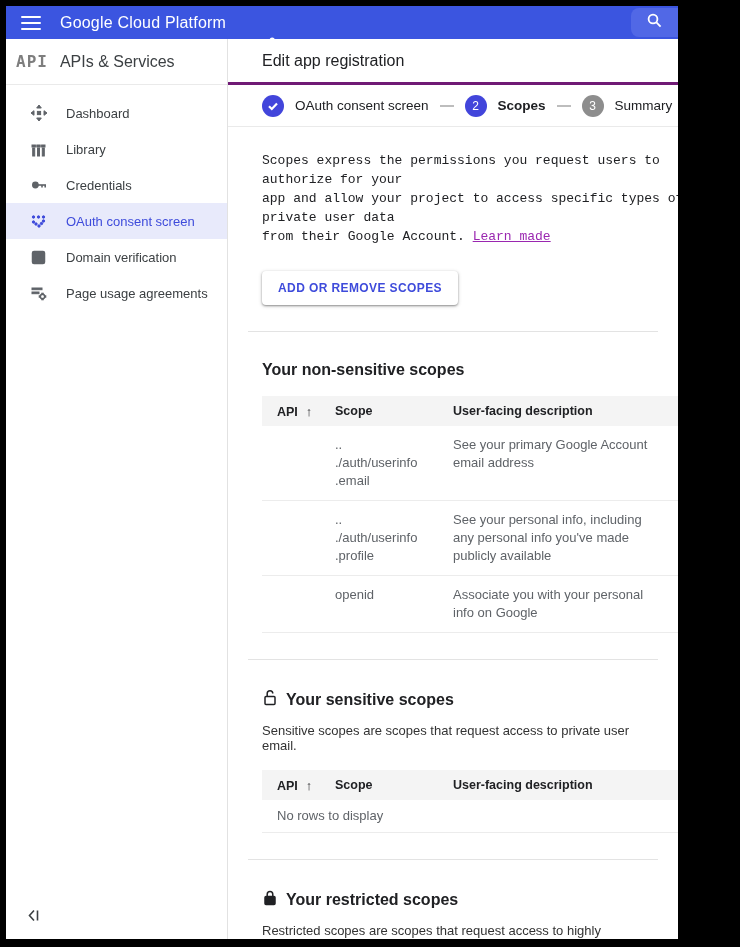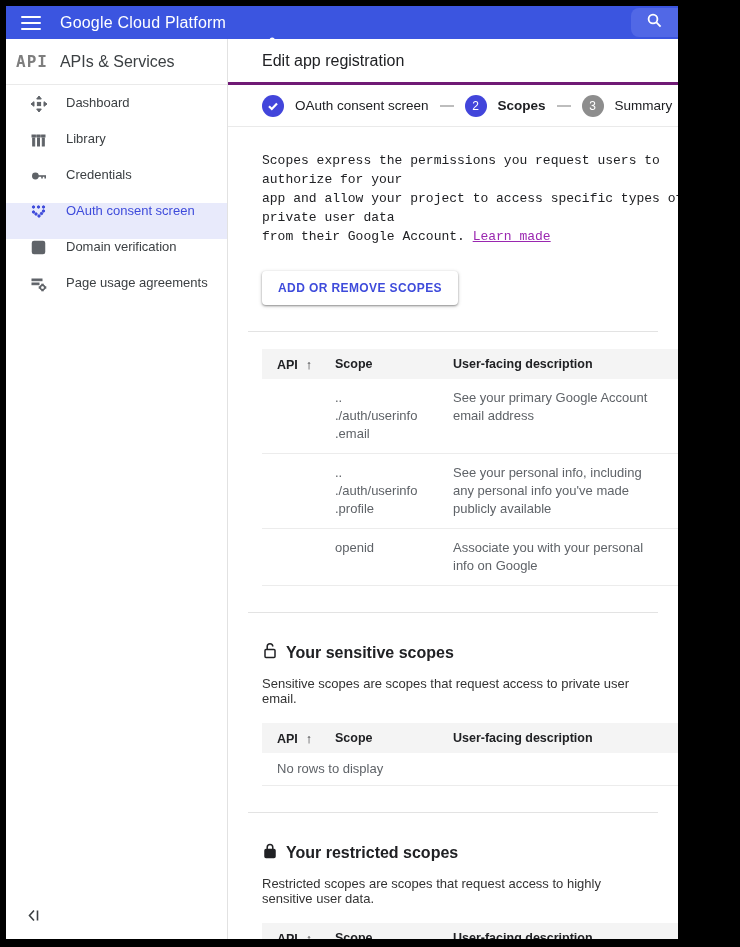--- a/index.html
+++ b/index.html
@@ -15,21 +15,21 @@
   .caret-down { width:0; height:0; border-left:5px solid transparent; border-right:5px solid transparent; border-top:5px solid #fff; margin-left:2px; }
   .search-btn { position:absolute; right:0; top:2px; width:47px; height:29px; background:var(--search-button-blue,#5168E6); border-radius:8px 0 0 8px; display:flex; align-items:center; justify-content:center; cursor:pointer; }
 
   
   .cols { flex:1; display:flex; min-height:0; }
   .sidebar { width:222px; flex:0 0 222px; border-right:1px solid #e2e2e2; position:relative; }
   .side-head { height:46px; border-bottom:1px solid #eaeaea; display:flex; align-items:center; padding-left:10px; gap:12px; }
   .api-logo { font-family:"DejaVu Sans Mono", monospace; font-weight:bold; font-size:16px; color:#7e7e7e; letter-spacing:1px; }
   .side-head-label { font-size:16px; color:#3c4043; }
   .nav { padding-top:10px; }
-  .nav-item { height:36px; display:flex; padding-left:24px; gap:19px; font-size:13px; color:#3c4043; cursor:pointer; }
+  .nav-item { height:36px; display:flex; align-items:center; padding-left:24px; gap:19px; font-size:13px; color:#3c4043; cursor:pointer; }
   .nav-item .nicon { width:17px; height:17px; display:flex; align-items:center; justify-content:center; }
   .nav-item svg { stroke:#5f6368; fill:#5f6368; }
   .nav-item.selected { background:var(--selected-item-bg,#E8EAFB); color:var(--accent-indigo,#3E4BDB); }
   .nav-item.selected svg { stroke:var(--accent-indigo,#3E4BDB); fill:var(--accent-indigo,#3E4BDB); }
   .collapse-btn { position:absolute; left:20px; bottom:12px; cursor:pointer; }
 
   .main { flex:1; display:flex; flex-direction:column; min-width:0; }
   .main-head { height:46px; flex:0 0 46px; border-bottom:3px solid #701a75; display:flex; align-items:center; padding-left:34px; font-size:16px; color:#202124; }
 
   
@@ -214,20 +214,21 @@
 
       <div class="content">
         <div class="intro-text"><span>Scopes express the permissions you request users to authorize for your
 app and allow your project to access specific types of private user data
 from their Google Account.</span> <a class="learn-link">Learn made</a></div>
 
         <button class="add-btn">ADD OR REMOVE SCOPES</button>
 
         <div class="divider"></div>
 
+        <div class="sec-title">Your non-sensitive scopes</div>
         <table class="scopes">
           <thead>
             <tr>
               <th class="col-api"><span>API</span><span class="sort-arrow">↑</span></th>
               <th class="col-scope">Scope</th>
               <th class="col-desc">User-facing description</th>
               <th class="col-del"></th>
             </tr>
           </thead>
           <tbody>

